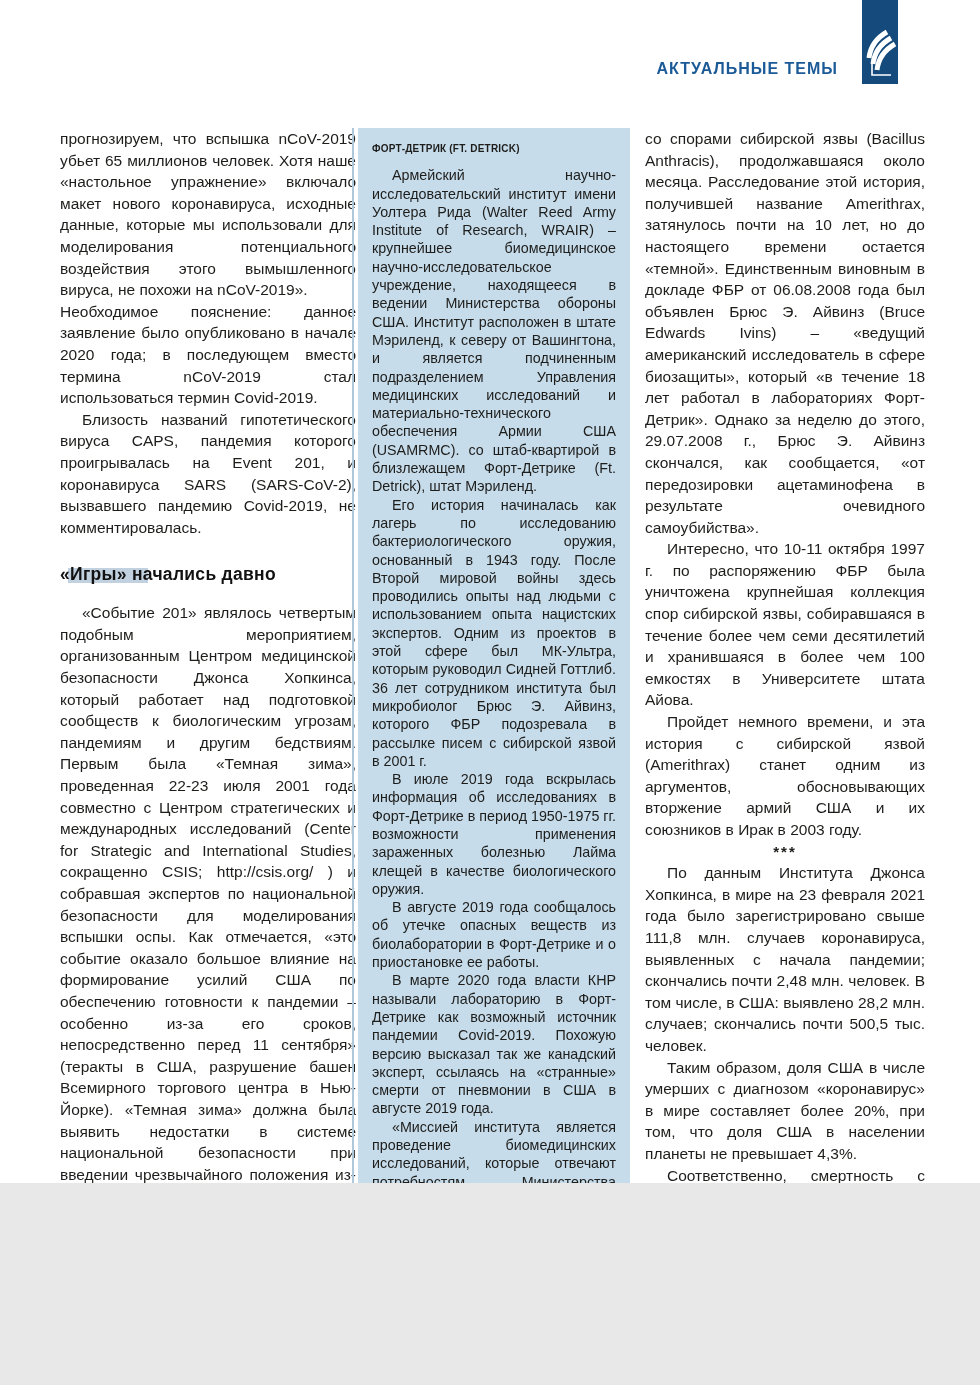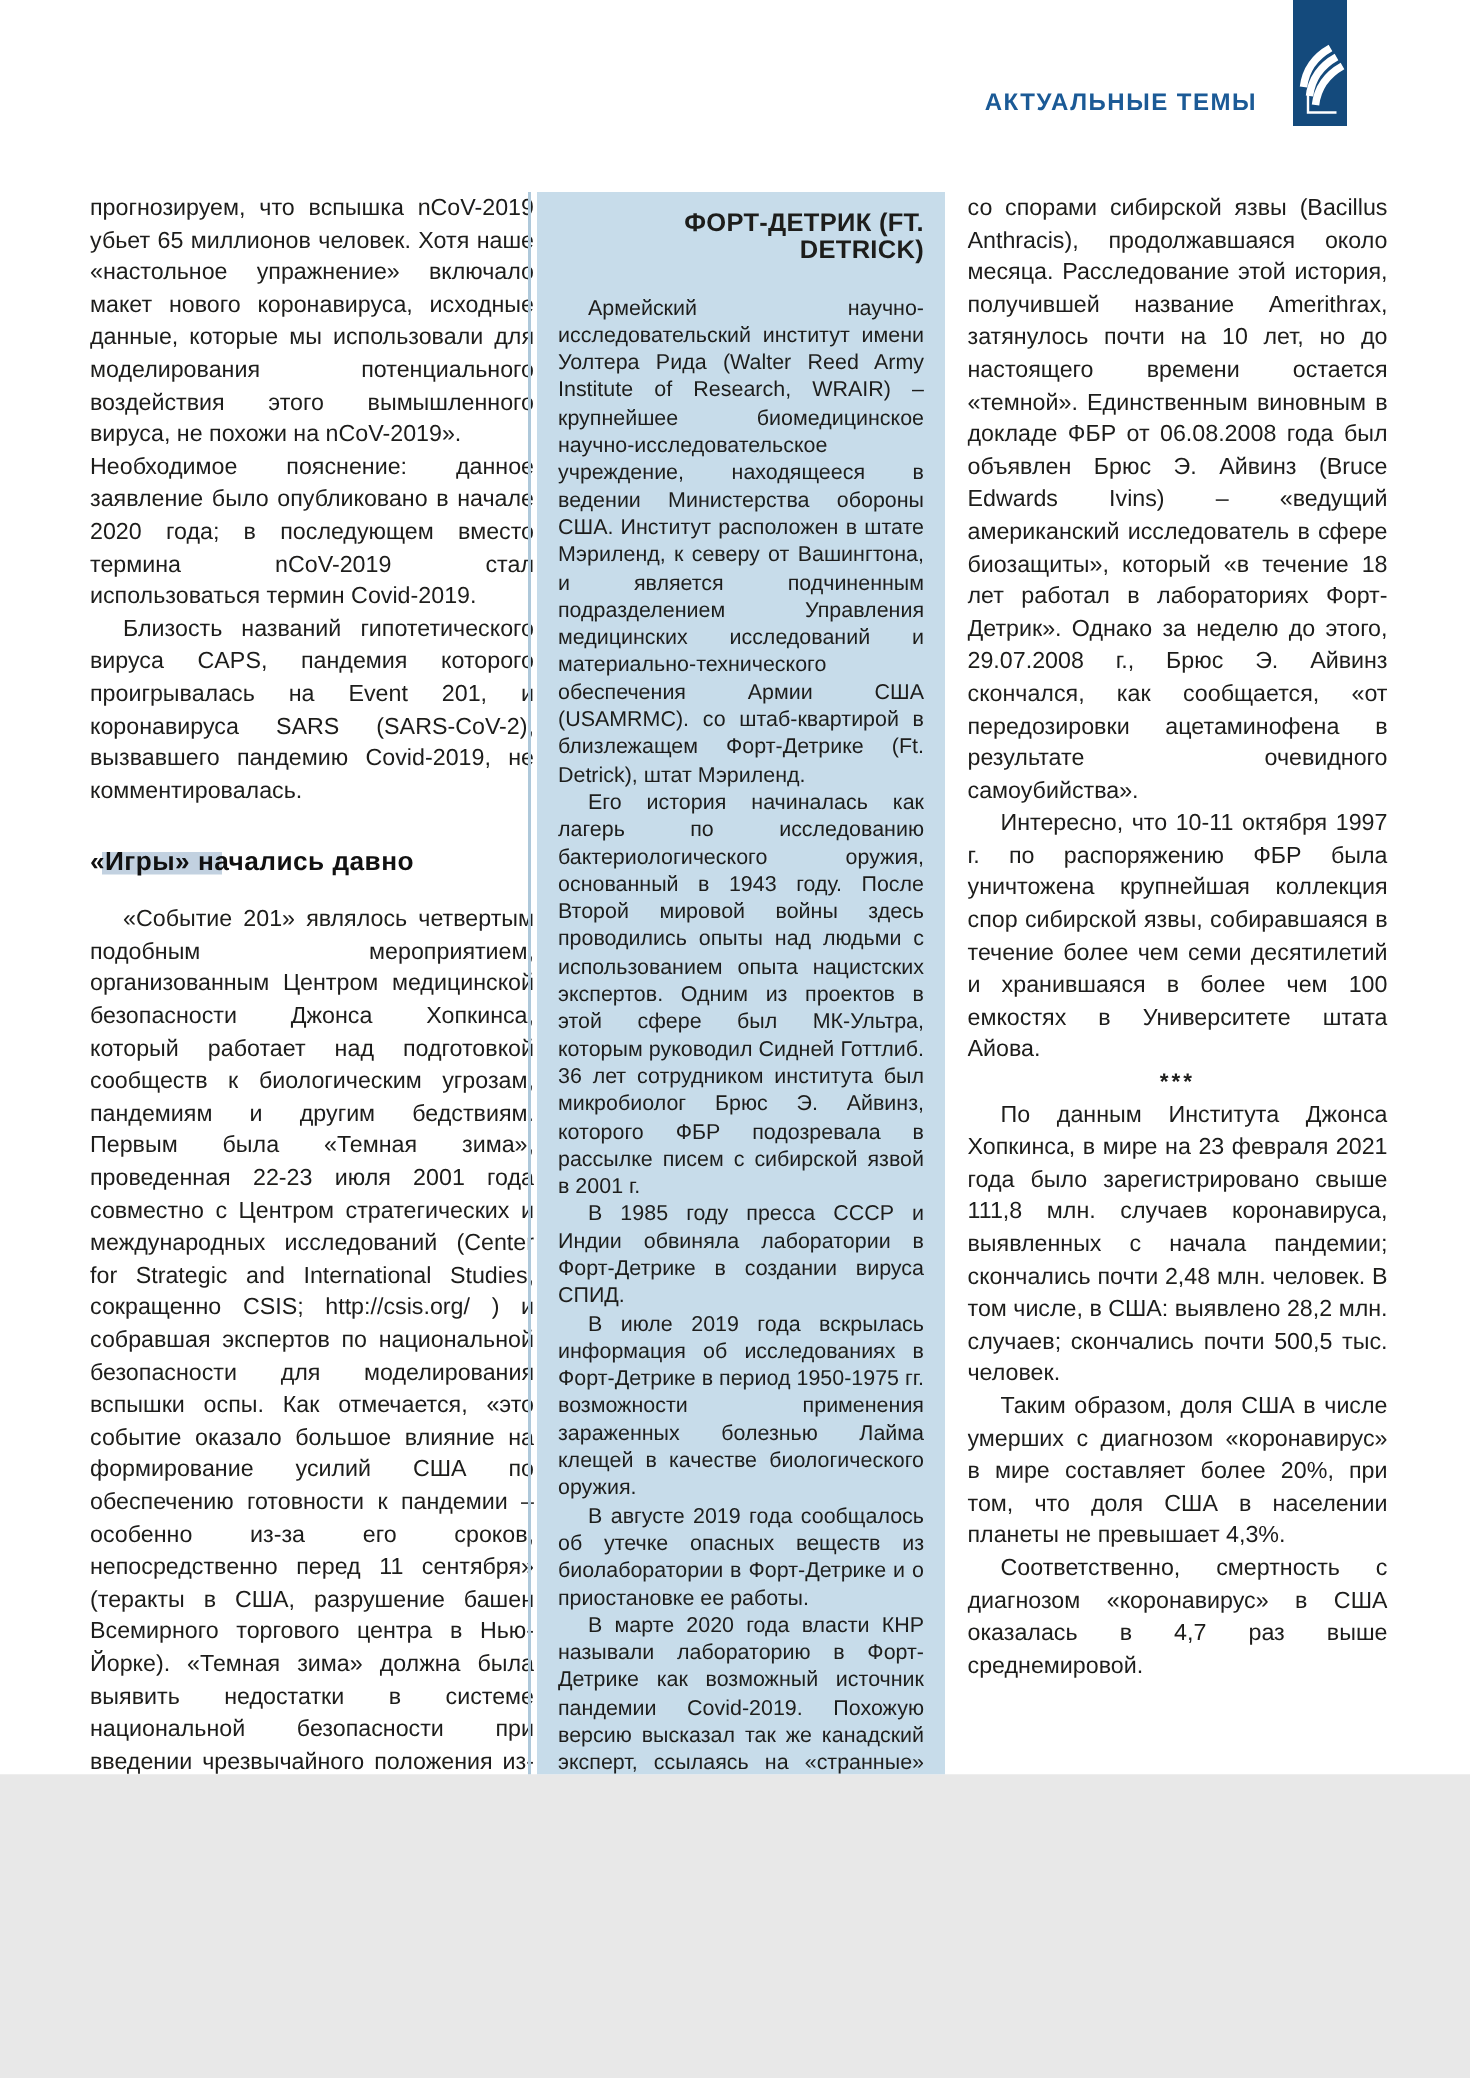--- a/index.html
+++ b/index.html
@@ -57,22 +57,22 @@
   }
   
   .infobox{
     position:absolute;left:358px;top:128px;width:272px;height:1130px;
     background:var(--infobox-bg);
     padding:12px 14px;
     font-size:14.3px;line-height:18.3px;
     text-align:justify;overflow:hidden;
   }
   .infobox .box-title{
-    font-size:17px;font-weight:bold;letter-spacing:0.2px;
-    margin-bottom:20px;text-align:right;
+    font-size:10px;font-weight:bold;letter-spacing:0.2px;
+    margin-bottom:8px;text-align:left;
   }
   .infobox .para.indent{text-indent:20px;}
   
   .stars{
     text-align:center;font-size:15px;letter-spacing:2px;
     line-height:21.6px;font-weight:bold;
   }
   
   .footer-line{
     position:absolute;top:1322px;left:400px;width:440px;
@@ -114,33 +114,33 @@
       </div>
   </div>
 
   <div class="vdivider"></div>
 
   <div class="infobox">
     <div class="box-title">ФОРТ-ДЕТРИК (FT. DETRICK)</div>
     <div>
         <p class="para indent">Армейский научно-исследовательский институт имени Уолтера Рида (Walter Reed Army Institute of Research, WRAIR) – крупнейшее биомедицинское научно-исследовательское учреждение, находящееся в ведении Министерства обороны США. Институт расположен в штате Мэриленд, к северу от Вашингтона, и является подчиненным подразделением Управления медицинских исследований и материально-технического обеспечения Армии США (USAMRMC). со штаб-квартирой в близлежащем Форт-Детрике (Ft. Detrick), штат Мэриленд.</p>
         <p class="para indent">Его история начиналась как лагерь по исследованию бактериологического оружия, основанный в 1943 году. После Второй мировой войны здесь проводились опыты над людьми с использованием опыта нацистских экспертов. Одним из проектов в этой сфере был МК-Ультра, которым руководил Сидней Готтлиб. 36 лет сотрудником института был микробиолог Брюс Э. Айвинз, которого ФБР подозревала в рассылке писем с сибирской язвой в 2001 г.</p>
-        <p class="para indent">В 1985 году пресса СССР и Индии обвиняла лаборатории в Форт-Детрике в создании вируса СПИД.</p>
         <p class="para indent">В июле 2019 года вскрылась информация об исследованиях в Форт-Детрике в период 1950-1975 гг. возможности применения зараженных болезнью Лайма клещей в качестве биологического оружия.</p>
         <p class="para indent">В августе 2019 года сообщалось об утечке опасных веществ из биолаборатории в Форт-Детрике и о приостановке ее работы.</p>
         <p class="para indent">В марте 2020 года власти КНР называли лабораторию в Форт-Детрике как возможный источник пандемии Covid-2019. Похожую версию высказал так же канадский эксперт, ссылаясь на «странные» смерти от пневмонии в США в августе 2019 года.</p>
         <p class="para indent">«Миссией института является проведение биомедицинских исследований, которые отвечают потребностям Министерства обороны и Армии США в создании средств спасения жизней, в том числе знаний, технологий и медицинской техники, которые обеспечивают боевую эффективность военнослужащих».</p>
       </div>
 
   </div>
 
   <div class="col col3">
     <div>
         <p class="para">со спорами сибирской язвы (Bacillus Anthracis), продолжавшаяся около месяца. Расследование этой история, получившей название Amerithrax, затянулось почти на 10 лет, но до настоящего времени остается «темной». Единственным виновным в докладе ФБР от 06.08.2008 года был объявлен Брюс Э. Айвинз (Bruce Edwards Ivins) – «ведущий американский исследователь в сфере биозащиты», который «в течение 18 лет работал в лабораториях Форт-Детрик». Однако за неделю до этого, 29.07.2008 г., Брюс Э. Айвинз скончался, как сообщается, «от передозировки ацетаминофена в результате очевидного самоубийства».</p>
         <p class="para indent">Интересно, что 10-11 октября 1997 г. по распоряжению ФБР была уничтожена крупнейшая коллекция спор сибирской язвы, собиравшаяся в течение более чем семи десятилетий и хранившаяся в более чем 100 емкостях в Университете штата Айова.</p>
+        <p class="para indent">Пройдет немного времени, и эта история с сибирской язвой (Amerithrax) станет одним из аргументов, обосновывающих вторжение армий США и их союзников в Ирак в 2003 году.</p>
       </div>
     <div class="stars">***</div>
     <div>
         <p class="para indent">По данным Института Джонса Хопкинса, в мире на 23 февраля 2021 года было зарегистрировано свыше 111,8 млн. случаев коронавируса, выявленных с начала пандемии; скончались почти 2,48 млн. человек. В том числе, в США: выявлено 28,2 млн. случаев; скончались почти 500,5 тыс. человек.</p>
         <p class="para indent">Таким образом, доля США в числе умерших с диагнозом «коронавирус» в мире составляет более 20%, при том, что доля США в населении планеты не превышает 4,3%.</p>
         <p class="para indent">Соответственно, смертность с диагнозом «коронавирус» в США оказалась в 4,7 раз выше среднемировой.</p>
       </div>
   </div>
 
   <div class="page-number-box">21</div>

